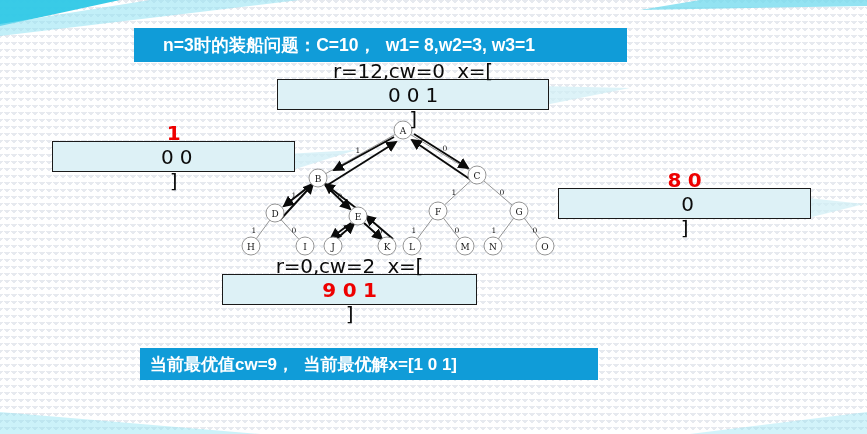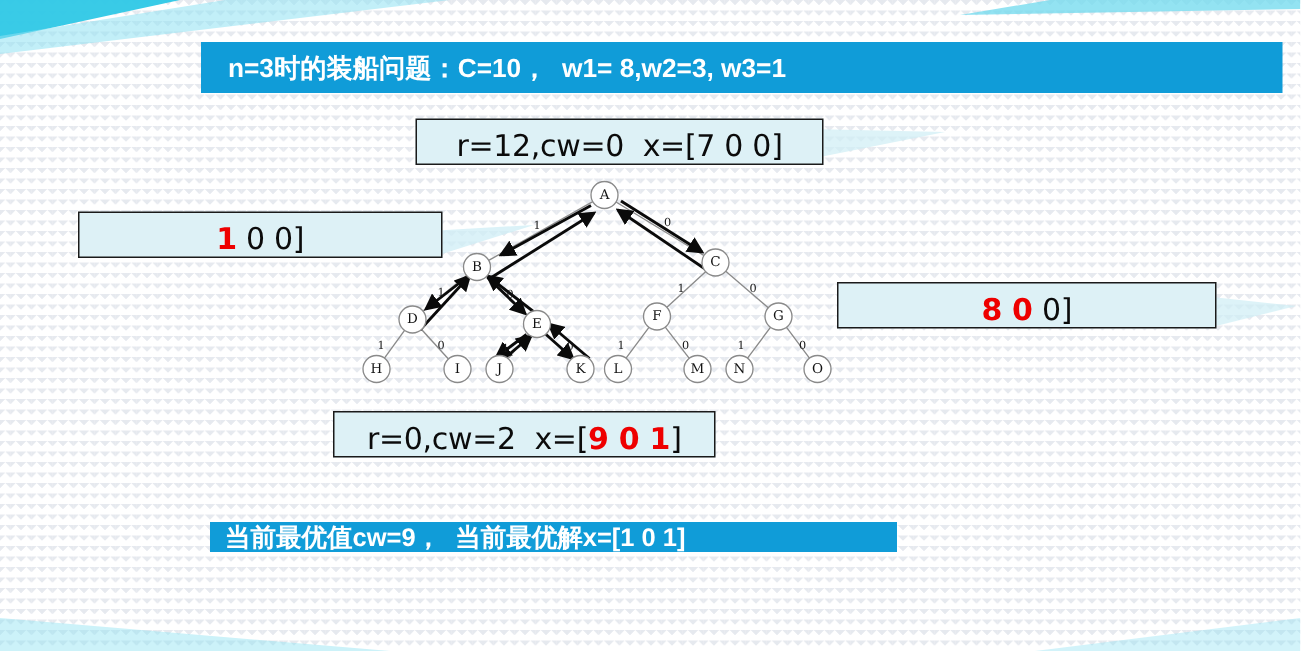--- a/index.html
+++ b/index.html
@@ -36,49 +36,50 @@
     color: #ffffff;
     font-weight: bold;
     display: flex;
     align-items: center;
     white-space: pre;
     letter-spacing: 0px;
   }
   #title-main {
     left: 134px;
     top: 28px;
-    width: 721px;
+    width: 493px;
     height: 34px;
     font-size: 17.5px;
-    padding-left: 18px;
+    padding-left: 29px;
     box-sizing: border-box;
   }
   #title-footer {
     left: 140px;
     top: 348px;
     width: 458px;
-    height: 20px;
+    height: 32px;
     font-size: 17px;
     padding-left: 10px;
     box-sizing: border-box;
   }
   
   .callout {
     position: absolute;
     background: #ddf1f6;
     border: 1.5px solid #1a1a1a;
     color: #0b0b0b;
     font-size: 20px;
     display: flex;
-    align-items: flex-end;
+    align-items: center;
     justify-content: center;
     white-space: pre;
     box-sizing: border-box;
     font-family: "DejaVu Sans", sans-serif;
     letter-spacing: -0.2px;
+    flex-direction: column;
   }
   .callout .red { color: #ee0000; font-weight: bold; }
   .callout .blk { color: #0b0b0b; }
 
   #callout-root   { left: 277px; top: 79px;  width: 272px; height: 31px; }
   #callout-left   { left: 52px;  top: 141px; width: 243px; height: 31px; }
   #callout-right  { left: 558px; top: 188px; width: 253px; height: 31px; }
   #callout-bottom { left: 222px; top: 274px; width: 255px; height: 31px; }
 
   .ghost-tri { position: absolute; pointer-events: none; }
@@ -239,21 +240,21 @@
         <text class="edge-label" x="305" y="118">0</text>
       </g>
     <defs>
       <marker id="ah" markerWidth="6" markerHeight="6" refX="5" refY="3" orient="auto">
         <path d="M0,0 L6,3 L0,6 z" fill="#0a0a0a"></path>
       </marker>
     </defs>
   </svg>
 
   <div class="callout" id="callout-root">
-    <span class="blk">r=12,cw=0  x=[</span><span class="red"></span><span class="blk">7 0 0</span><span class="blk">]</span>
+    <span class="blk">r=12,cw=0  x=[</span><span class="red"></span><span class="blk">0 0 1</span><span class="blk">]</span>
   </div>
 
   <div class="callout" id="callout-left">
     <span class="red">1</span><span class="blk"> 0 0</span><span class="blk">]</span>
   </div>
 
   <div class="callout" id="callout-right">
     <span class="red">8 0</span><span class="blk"> 0</span><span class="blk">]</span>
   </div>
 

